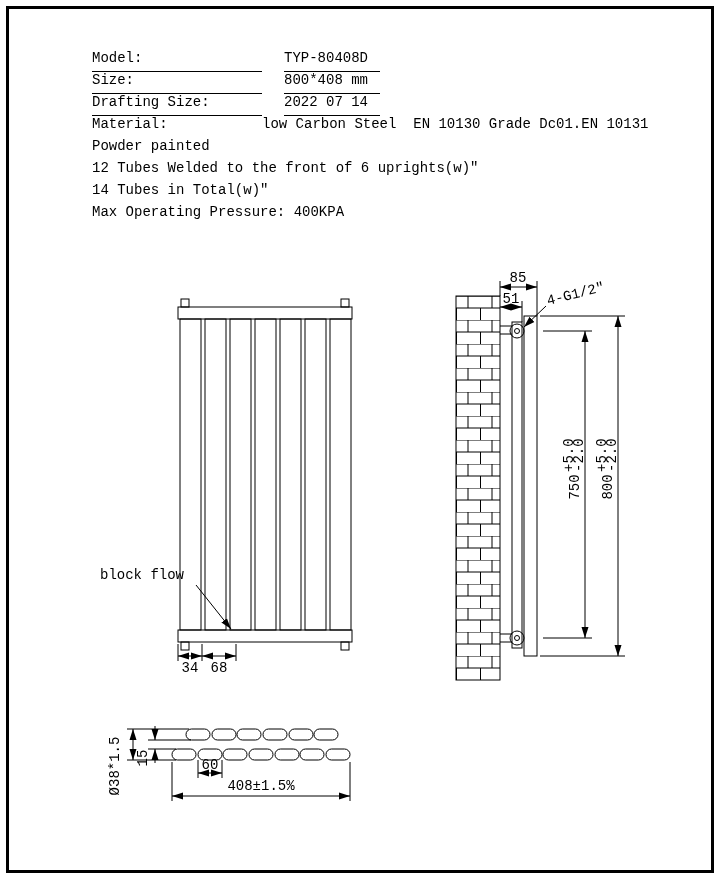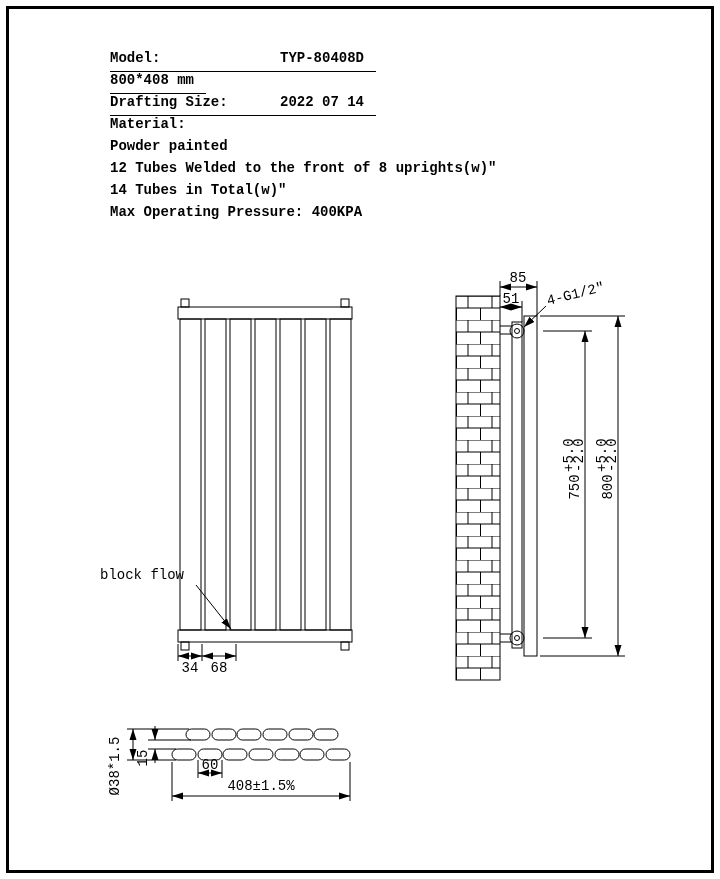--- a/index.html
+++ b/index.html
@@ -1,59 +1,61 @@
 <!DOCTYPE html>
 <html><head>
 <meta charset="utf-8">
 <style>
   html,body{margin:0;padding:0;background:#fff;}
   body{width:720px;height:879px;position:relative;overflow:hidden;
        font-family:"Liberation Mono","DejaVu Sans Mono",monospace;color:#000;}
   .frame{position:absolute;left:6px;top:6px;right:6px;bottom:6px;
          border:3px solid #000;pointer-events:none;}
-  .specs{position:absolute;left:110px;top:50px;font-weight:bold;}
+  .specs{position:absolute;left:92px;top:50px;}
   .spec-row{display:flex;height:22px;font-size:14px;}
   .spec-row span{white-space:pre;display:block;}
   .spec-label{width:170px;flex:none;}
   .u .spec-label{border-bottom:1px solid #000;}
-  .uv{width:96px;flex:none;border-bottom:1px solid #000;}
+  .uv{width:96px;flex:none;border-bottom:1px solid #000;margin-left:22px;}
   .spec-note{height:22px;font-size:14px;white-space:pre;}
   .drawing{position:absolute;left:0;top:0;}
   .drawing line,.drawing rect,.drawing circle,.drawing path{stroke:#000;fill:none;stroke-width:1;}
   .drawing rect.hatch{fill:url(#bricks);}
   .drawing text{fill:#000;stroke:none;font-size:14px;
                 font-family:"Liberation Mono","DejaVu Sans Mono",monospace;}
   .drawing marker path{fill:#000;stroke:none;}
   .t9{font-size:9px;}.t13{font-size:13px;}.t16{font-size:16px;}
 </style>
 </head>
 <body>
 
 <div class="frame"></div>
 
 <div class="specs">
   <div class="spec-row u">
     <span class="spec-label">Model:</span>
     <span class="spec-value uv">TYP-80408D</span>
   </div>
   <div class="spec-row u">
+    <span class="spec-label">Size:</span>
     <span class="spec-value uv">800*408 mm</span>
   </div>
   <div class="spec-row u">
     <span class="spec-label">Drafting Size:</span>
     <span class="spec-value uv">2022 07 14</span>
   </div>
   <div class="spec-row">
     <span class="spec-label">Material:</span>
+    <span class="spec-value">low Carbon Steel  EN 10130 Grade Dc01.EN 10131</span>
   </div>
   <div class="spec-row">
     <span class="spec-value">Powder painted</span>
   </div>
   <div class="spec-row">
-    <span class="spec-value">12 Tubes Welded to the front of 8 uprights(w)"</span>
+    <span class="spec-value">12 Tubes Welded to the front of 6 uprights(w)"</span>
   </div>
   <div class="spec-note">14 Tubes in Total(w)"</div>
   <div class="spec-note">Max Operating Pressure: 400KPA</div>
 </div>
 
 <svg class="drawing" width="720" height="879" viewBox="0 0 720 879">
   <defs>
     <marker id="arr" viewBox="0 0 10 10" refX="10" refY="5" markerWidth="11" markerHeight="11" orient="auto-start-reverse">
       <path d="M0 1.8 L10 5 L0 8.2 Z"></path>
     </marker>

